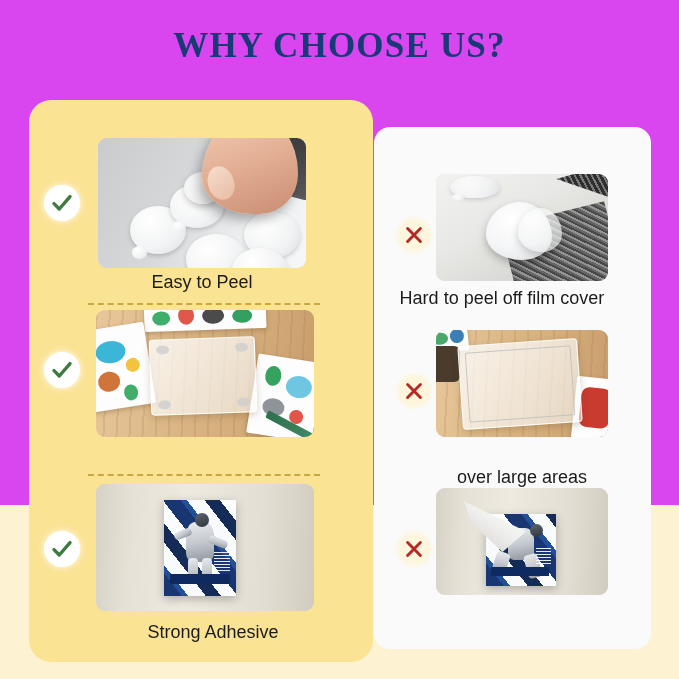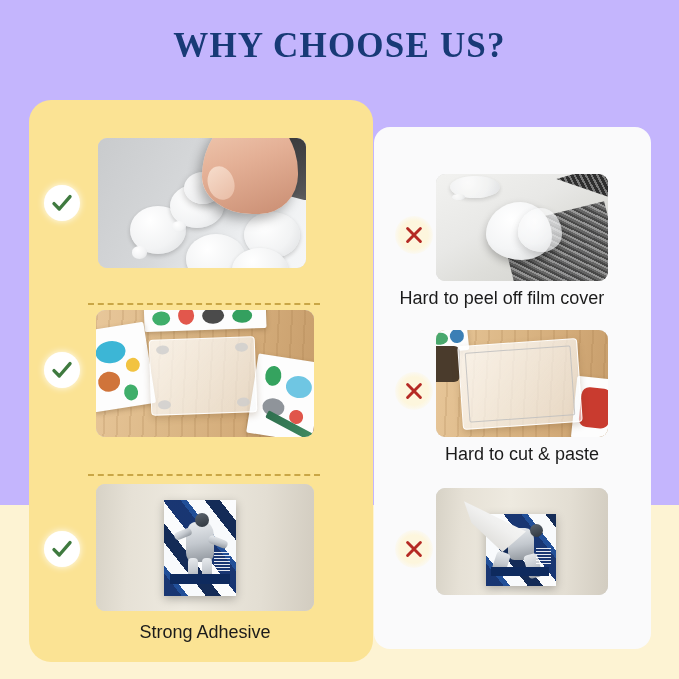--- a/index.html
+++ b/index.html
@@ -11,21 +11,21 @@
     height: 679px;
     background: #fdf3d3;
     font-family: "Liberation Sans", sans-serif;
     overflow: hidden;
     position: relative;
   }
   #page {
     position: relative;
     width: 679px;
     height: 505px;
-    background: #c4b5fd;
+    background: #d946ef;
   }
 
   
   .title {
     position: absolute;
     left: 0;
     top: 26px;
     width: 679px;
     text-align: center;
     font-family: "Liberation Serif", serif;
@@ -300,20 +300,21 @@
       <div class="s1-dot" style="left:88px; top:96px; width:60px; height:50px"></div>
       <div class="s1-dot" style="left:146px; top:74px; width:56px; height:46px"></div>
       <div class="s1-dot" style="left:72px; top:46px; width:54px; height:44px"></div>
       <div class="s1-dot" style="left:134px; top:110px; width:56px; height:44px"></div>
       <div class="s1-peel" style="left:86px; top:34px; width:38px; height:32px"></div>
       <div class="s1-hand" style="left:104px; top:-22px; width:96px; height:98px"></div>
       <div class="s1-nail" style="left:110px; top:28px; width:26px; height:34px; transform:rotate(-18deg)"></div>
     </div>
   </div>
 
+  <div class="caption" style="left:98px; top:272px; width:208px">Easy to Peel</div>
 
   <div class="divider" style="top:303px"></div>
 
   <div class="mark mark-check" style="top:352px">
     <svg width="24" height="24" viewBox="0 0 24 24" aria-hidden="true">
       <path d="M4 12.6 L9.3 18 L20 5.6" fill="none" stroke="#3f7a3f" stroke-width="3.4" stroke-linecap="round" stroke-linejoin="round"></path>
     </svg>
   </div>
 
   <div class="photo" style="left:96px; top:310px; width:218px; height:127px">
@@ -370,21 +371,21 @@
         <div class="player" style="left:10px; top:30px; width:18px; height:8px; transform:rotate(-22deg); border-radius:4px"></div>
         <div class="player" style="left:44px; top:38px; width:20px; height:8px; transform:rotate(22deg); border-radius:4px"></div>
         <div class="player" style="left:24px; top:58px; width:10px; height:26px; border-radius:4px"></div>
         <div class="player" style="left:38px; top:58px; width:10px; height:26px; border-radius:4px"></div>
         <div class="poster-band" style="left:6px; bottom:12px; width:60px; height:10px"></div>
         <div class="poster-txt" style="right:6px; top:52px; width:16px; height:20px"></div>
       </div>
     </div>
   </div>
 
-  <div class="caption" style="left:96px; top:622px; width:218px">Strong Adhesive</div>
+  <div class="caption" style="left:104px; top:622px; width:218px">Strong Adhesive</div>
 
 
   <div class="panel-other"></div>
 
   <div class="mark mark-x" style="top:216px">
     <svg width="22" height="22" viewBox="0 0 24 24" aria-hidden="true">
       <path d="M5 5 L19 19 M19 5 L5 19" fill="none" stroke="#b52a24" stroke-width="3.2" stroke-linecap="round"></path>
     </svg>
   </div>
 
@@ -418,21 +419,22 @@
       <div class="sticksheet" style="right:-10px; top:48px; width:44px; height:62px; transform:rotate(6deg)">
         <div class="blob" style="left:6px; top:10px; width:30px; height:40px; background:#c93b2f; border-radius:8px"></div>
       </div>
       <div class="clearsheet" style="left:24px; top:12px; width:118px; height:82px; transform:rotate(-4deg)">
         <div style="position:absolute; left:6px; top:6px; right:6px; bottom:6px; border:1px solid rgba(190,190,190,0.85); border-radius:2px"></div>
       </div>
     </div>
   </div>
 
   <div class="caption caption-2line" style="left:384px; top:443px; width:276px">
-    <span>Hard to cut &amp; paste</span><br>
+    <br>
+    <span>over large areas</span>
   </div>
 
   <div class="mark mark-x" style="top:530px">
     <svg width="22" height="22" viewBox="0 0 24 24" aria-hidden="true">
       <path d="M5 5 L19 19 M19 5 L5 19" fill="none" stroke="#b52a24" stroke-width="3.2" stroke-linecap="round"></path>
     </svg>
   </div>
 
   <div class="photo" style="left:436px; top:488px; width:172px; height:107px">
     <div class="scene">

